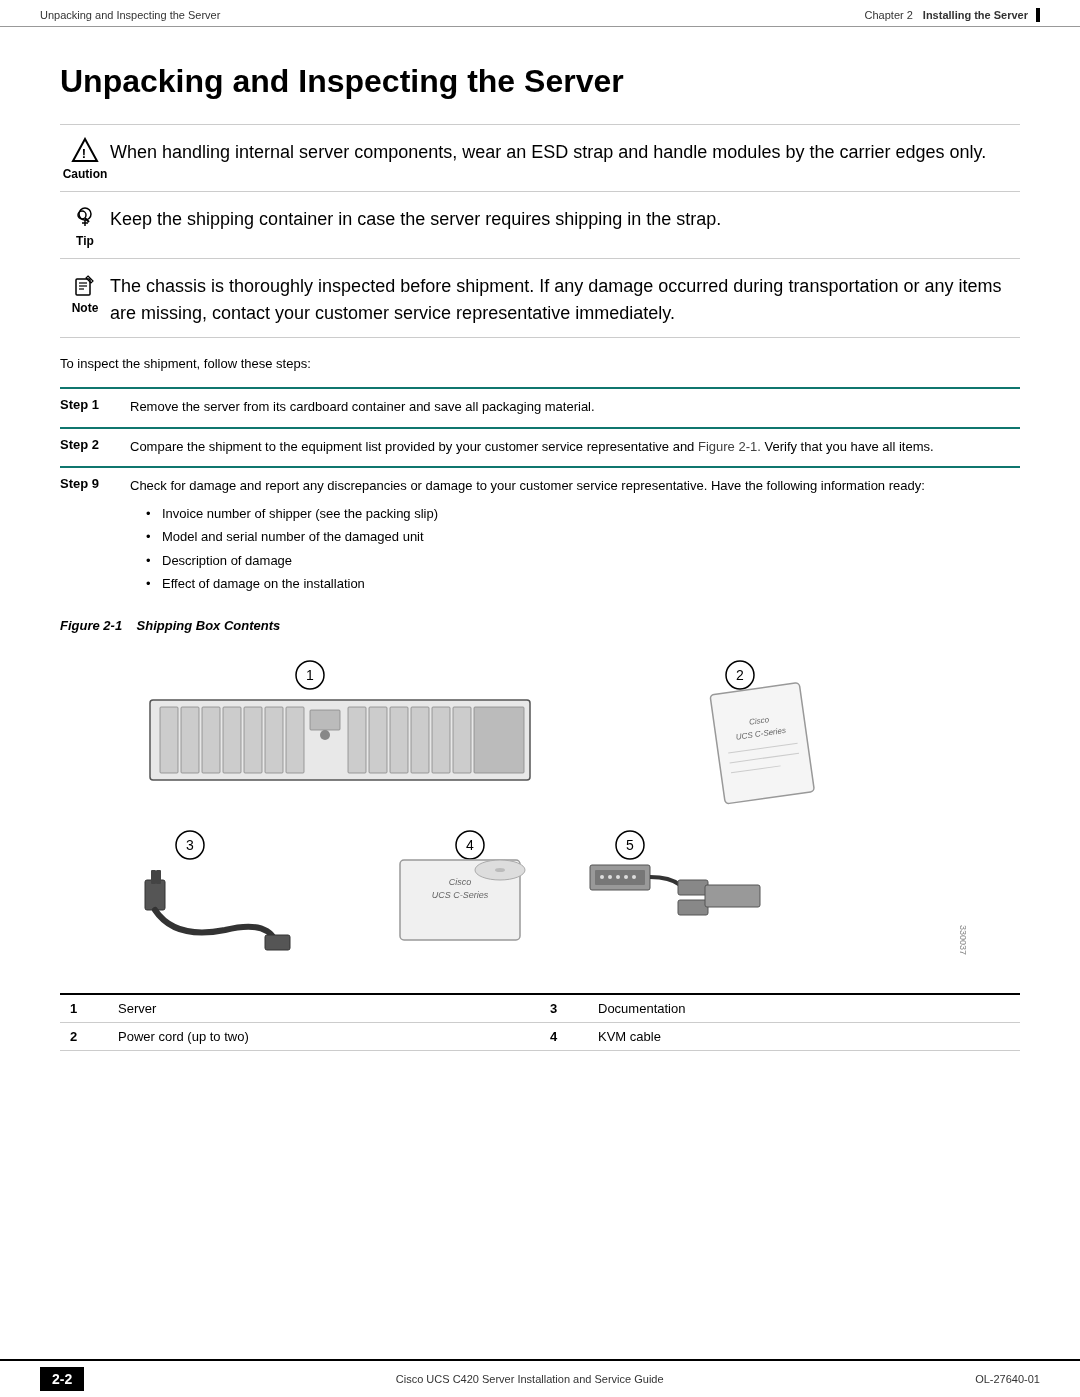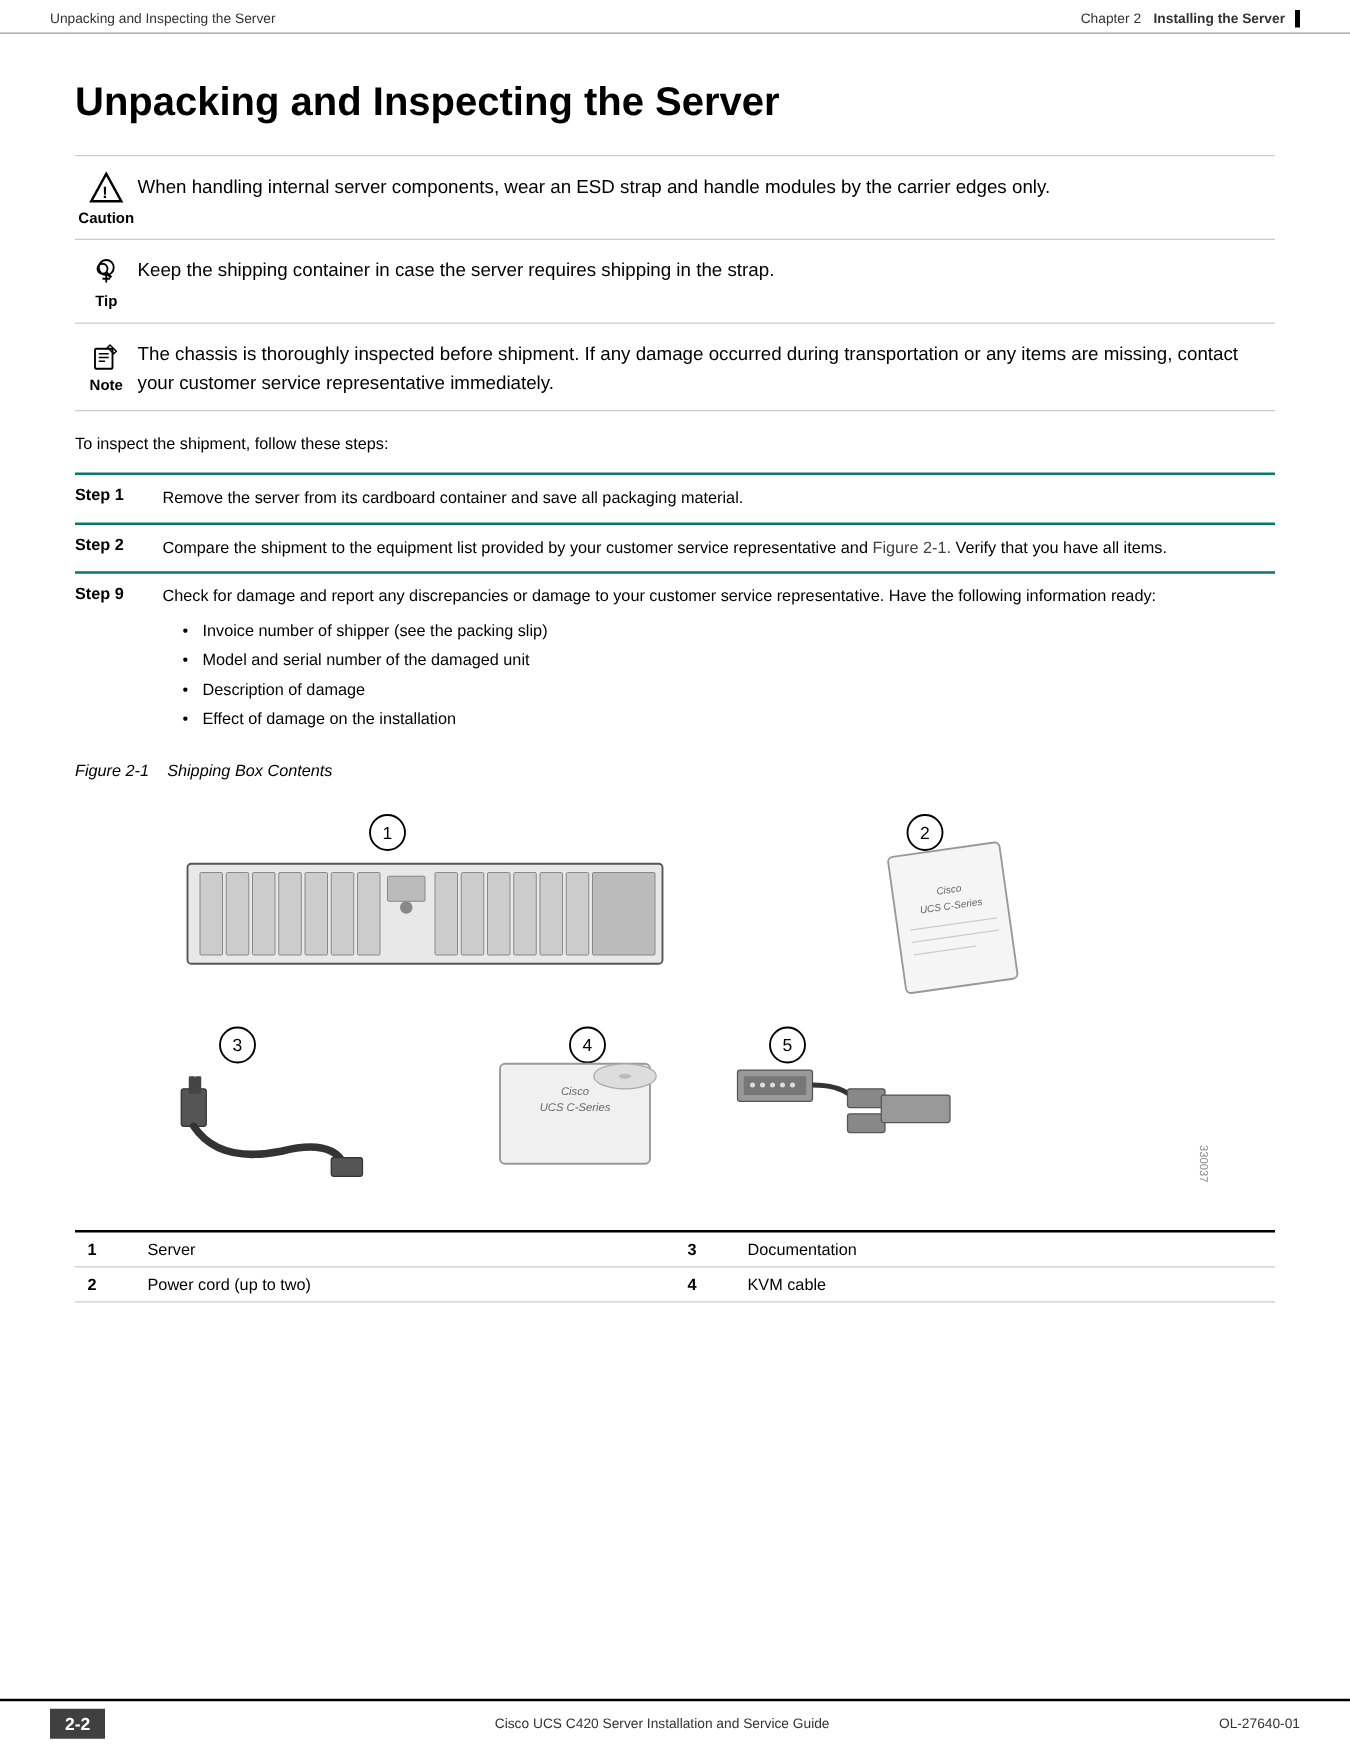--- a/index.html
+++ b/index.html
@@ -78,21 +78,21 @@
       width: 28px;
       height: 28px;
     }
     .notice-label {
       font-weight: bold;
       font-size: 12px;
       margin-top: 2px;
     }
     .notice-text {
       flex: 1;
-      font-size: 15px;
+      font-size: 18px;
       line-height: 1.5;
       padding-top: 4px;
     }
     .notice-border-top {
       border-top: 1px solid #ccc;
     }
 
     
     .steps-intro {
       margin: 18px 0 16px 0;
@@ -142,21 +142,21 @@
     
     .figure-container {
       margin: 20px 0 16px 0;
     }
     .figure-caption {
       font-size: 13px;
       margin-bottom: 12px;
     }
     .figure-caption em {
       font-style: italic;
-      font-weight: normal;
+      font-weight: bold;
     }
     .figure-area {
       border: none;
       position: relative;
       width: 100%;
       height: 340px;
       overflow: visible;
     }
 
     
@@ -193,21 +193,21 @@
       bottom: 0;
       left: 0;
       right: 0;
       border-top: 2px solid #000;
       display: flex;
       align-items: center;
       justify-content: space-between;
       padding: 6px 40px;
     }
     .footer-left {
-      background: #404040;
+      background: #000000;
       color: #fff;
       font-weight: bold;
       font-size: 14px;
       padding: 4px 12px;
     }
     .footer-center {
       font-size: 11px;
       color: #333;
     }
     .footer-right {

